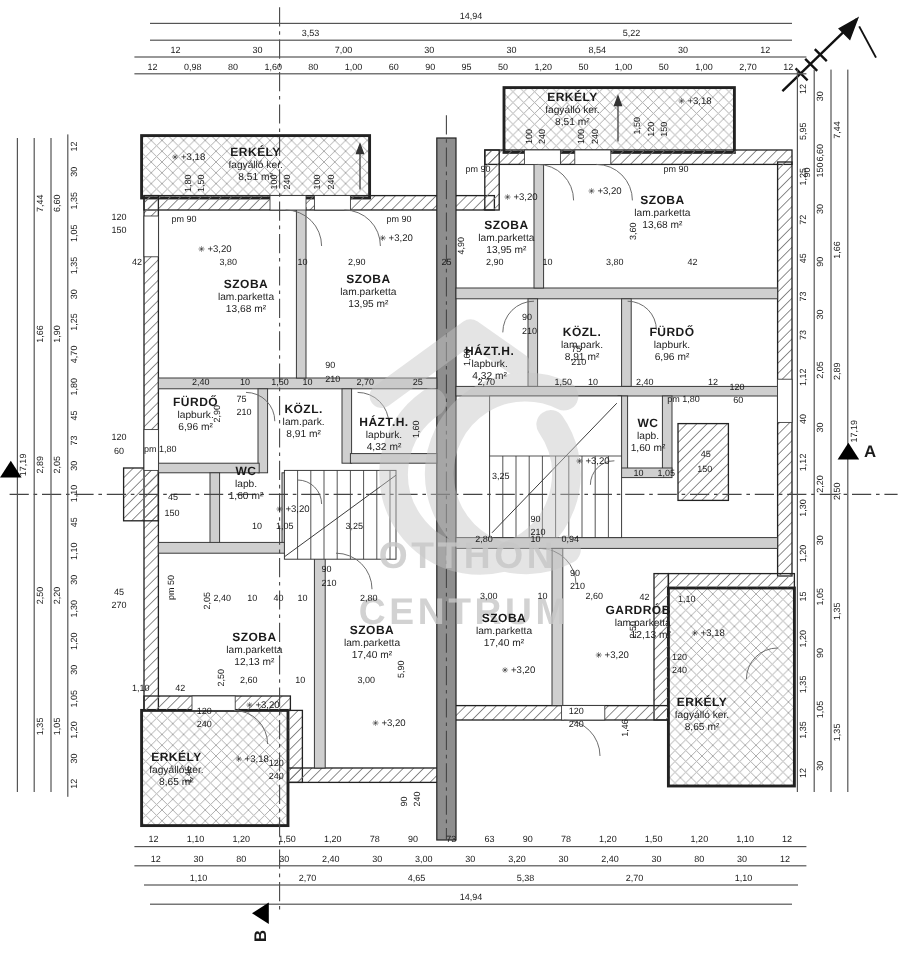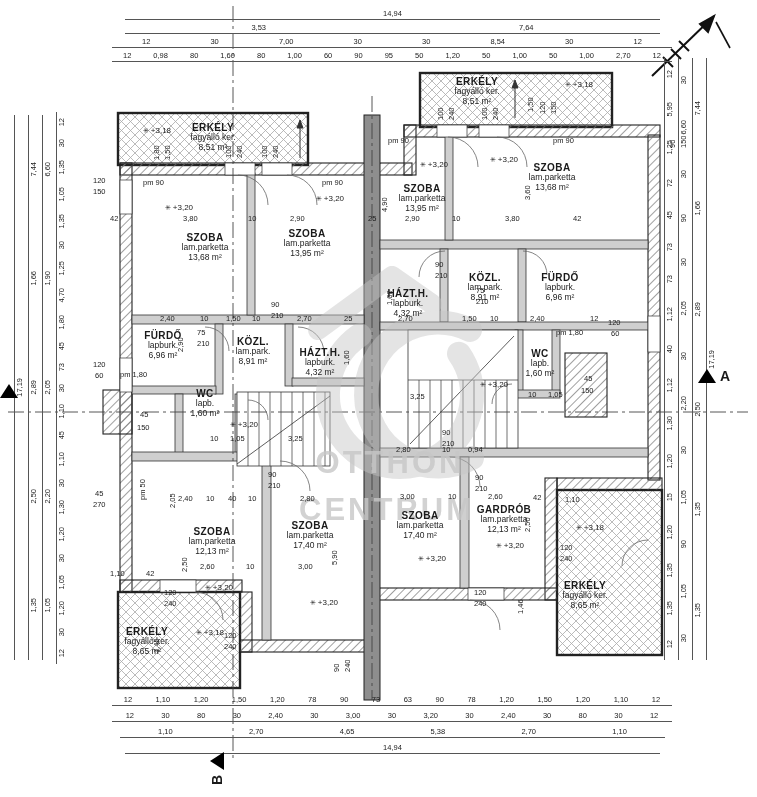--- a/index.html
+++ b/index.html
@@ -261,40 +261,40 @@
       <div class="room" style="left: 540px; top: 348px;">
       <div class="r-name">WC</div>
       <div class="r-finish">lapb.</div>
       <div class="r-area">1,60 m²</div>
     </div>
       <div class="room" style="left: 420px; top: 510px;">
       <div class="r-name">SZOBA</div>
       <div class="r-finish">lam.parketta</div>
       <div class="r-area">17,40 m²</div>
     </div>
-      <div class="room" style="left: 504px; top: 504px;">
+      <div class="room" style="left: 504px; top: 504px; text-align: right;">
       <div class="r-name">GARDRÓB</div>
       <div class="r-finish">lam.parketta</div>
       <div class="r-area">12,13 m²</div>
     </div>
       <div class="room" style="left: 585px; top: 580px;">
       <div class="r-name">ERKÉLY</div>
       <div class="r-finish">fagyálló ker.</div>
       <div class="r-area">8,65 m²</div>
     </div>
     </div>
 
   <div class="layer">
 
   <div class="hdim" style="left: 125px; top: 8px; width: 535px;">
         <span>14,94</span>
       </div>
       <div class="hdim" style="left: 125px; top: 22px; width: 535px;">
         <span>3,53</span>
-        <span>7,64</span>
+        <span>5,22</span>
       </div>
       <div class="hdim" style="left: 112px; top: 36px; width: 560px;">
         <span>12</span>
         <span>30</span>
         <span>7,00</span>
         <span>30</span>
         <span>30</span>
         <span>8,54</span>
         <span>30</span>
         <span>12</span>

